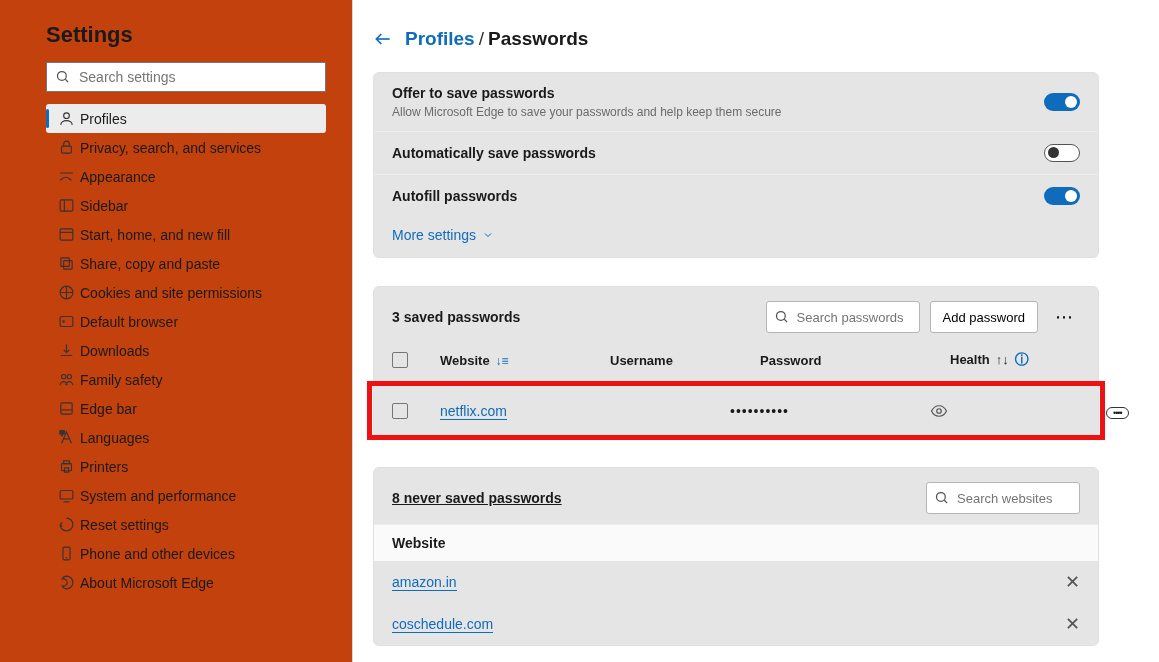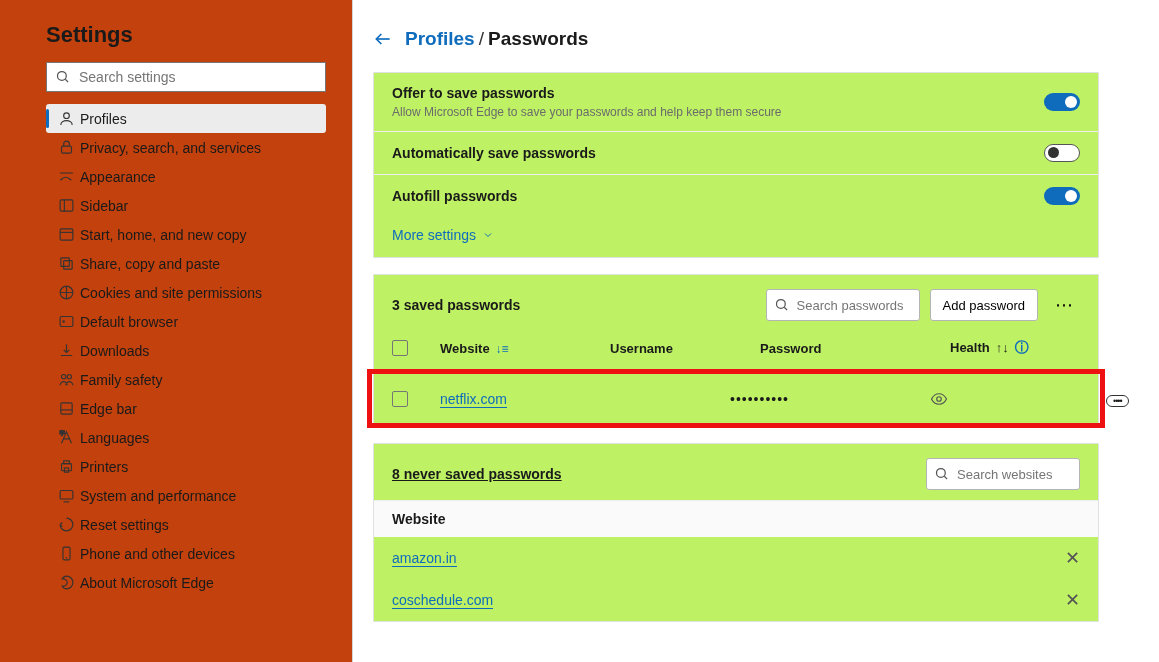--- a/index.html
+++ b/index.html
@@ -79,23 +79,23 @@
       margin-bottom: 22px;
     }
     .breadcrumb {
       font-size: 19px;
       font-weight: 600;
     }
     .breadcrumb .crumb-link { color: #0f6cbd; }
     .breadcrumb .sep { color: #333; margin: 0 4px; font-weight:400;}
     .card {
       border: 1px solid #e0e0e0;
-      border-radius: 1px;
-      margin-bottom: 16px;
-      background:#bef264;
+      border-radius: 6px;
+      margin-bottom: 28px;
+      background:#e5e5e5;
     }
     .setting-row {
       padding: 12px 18px 12px 18px;
       display: flex;
       align-items: center;
       justify-content: space-between;
       border-bottom: 1px solid #eee;
     }
     .setting-row:last-child { border-bottom:none; }
     .setting-text .title { font-weight:600; font-size:14px; }
@@ -256,21 +256,21 @@
         </span>
         <span>Sidebar</span>
       </li>
       <li class="nav-item">
         <span class="nav-icon">
           <svg width="17" height="17" viewBox="0 0 24 24" fill="none" stroke="#333" stroke-width="1.6">
             <rect x="3" y="4" width="18" height="16" rx="2"></rect>
             <line x1="3" y1="9" x2="21" y2="9"></line>
           </svg>
         </span>
-        <span>Start, home, and new copy</span>
+        <span>Start, home, and new fill</span>
       </li>
       <li class="nav-item">
         <span class="nav-icon">
           <svg width="17" height="17" viewBox="0 0 24 24" fill="none" stroke="#333" stroke-width="1.6">
             <rect x="4" y="4" width="12" height="12" rx="1"></rect>
             <rect x="8" y="8" width="12" height="12" rx="1"></rect>
           </svg>
         </span>
         <span>Share, copy and paste</span>
       </li>

